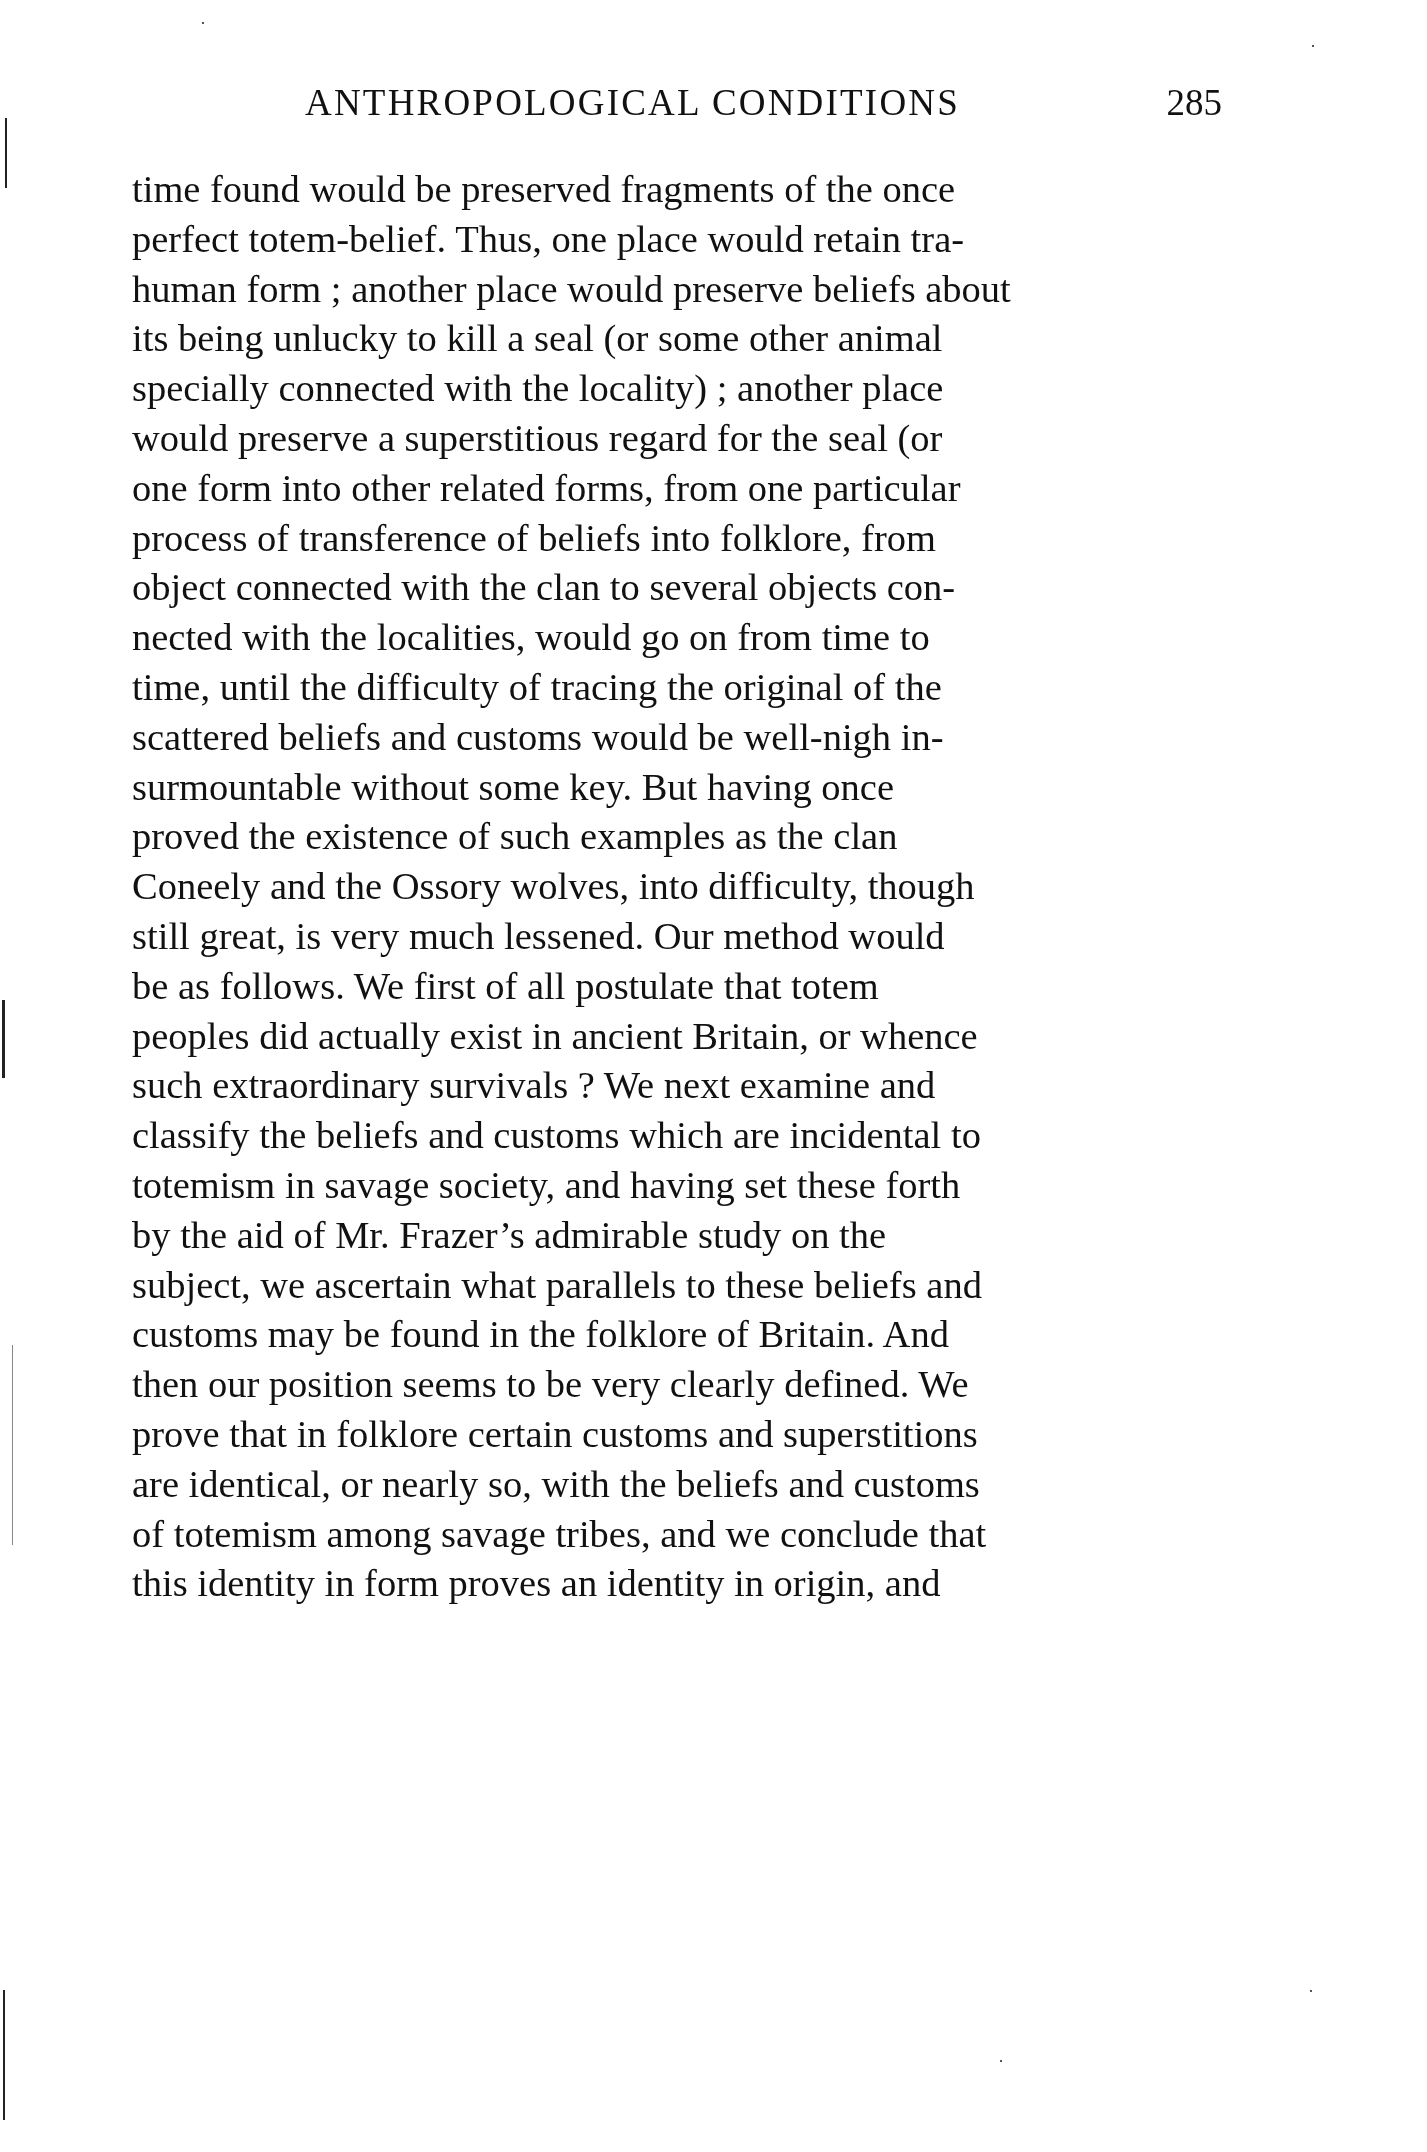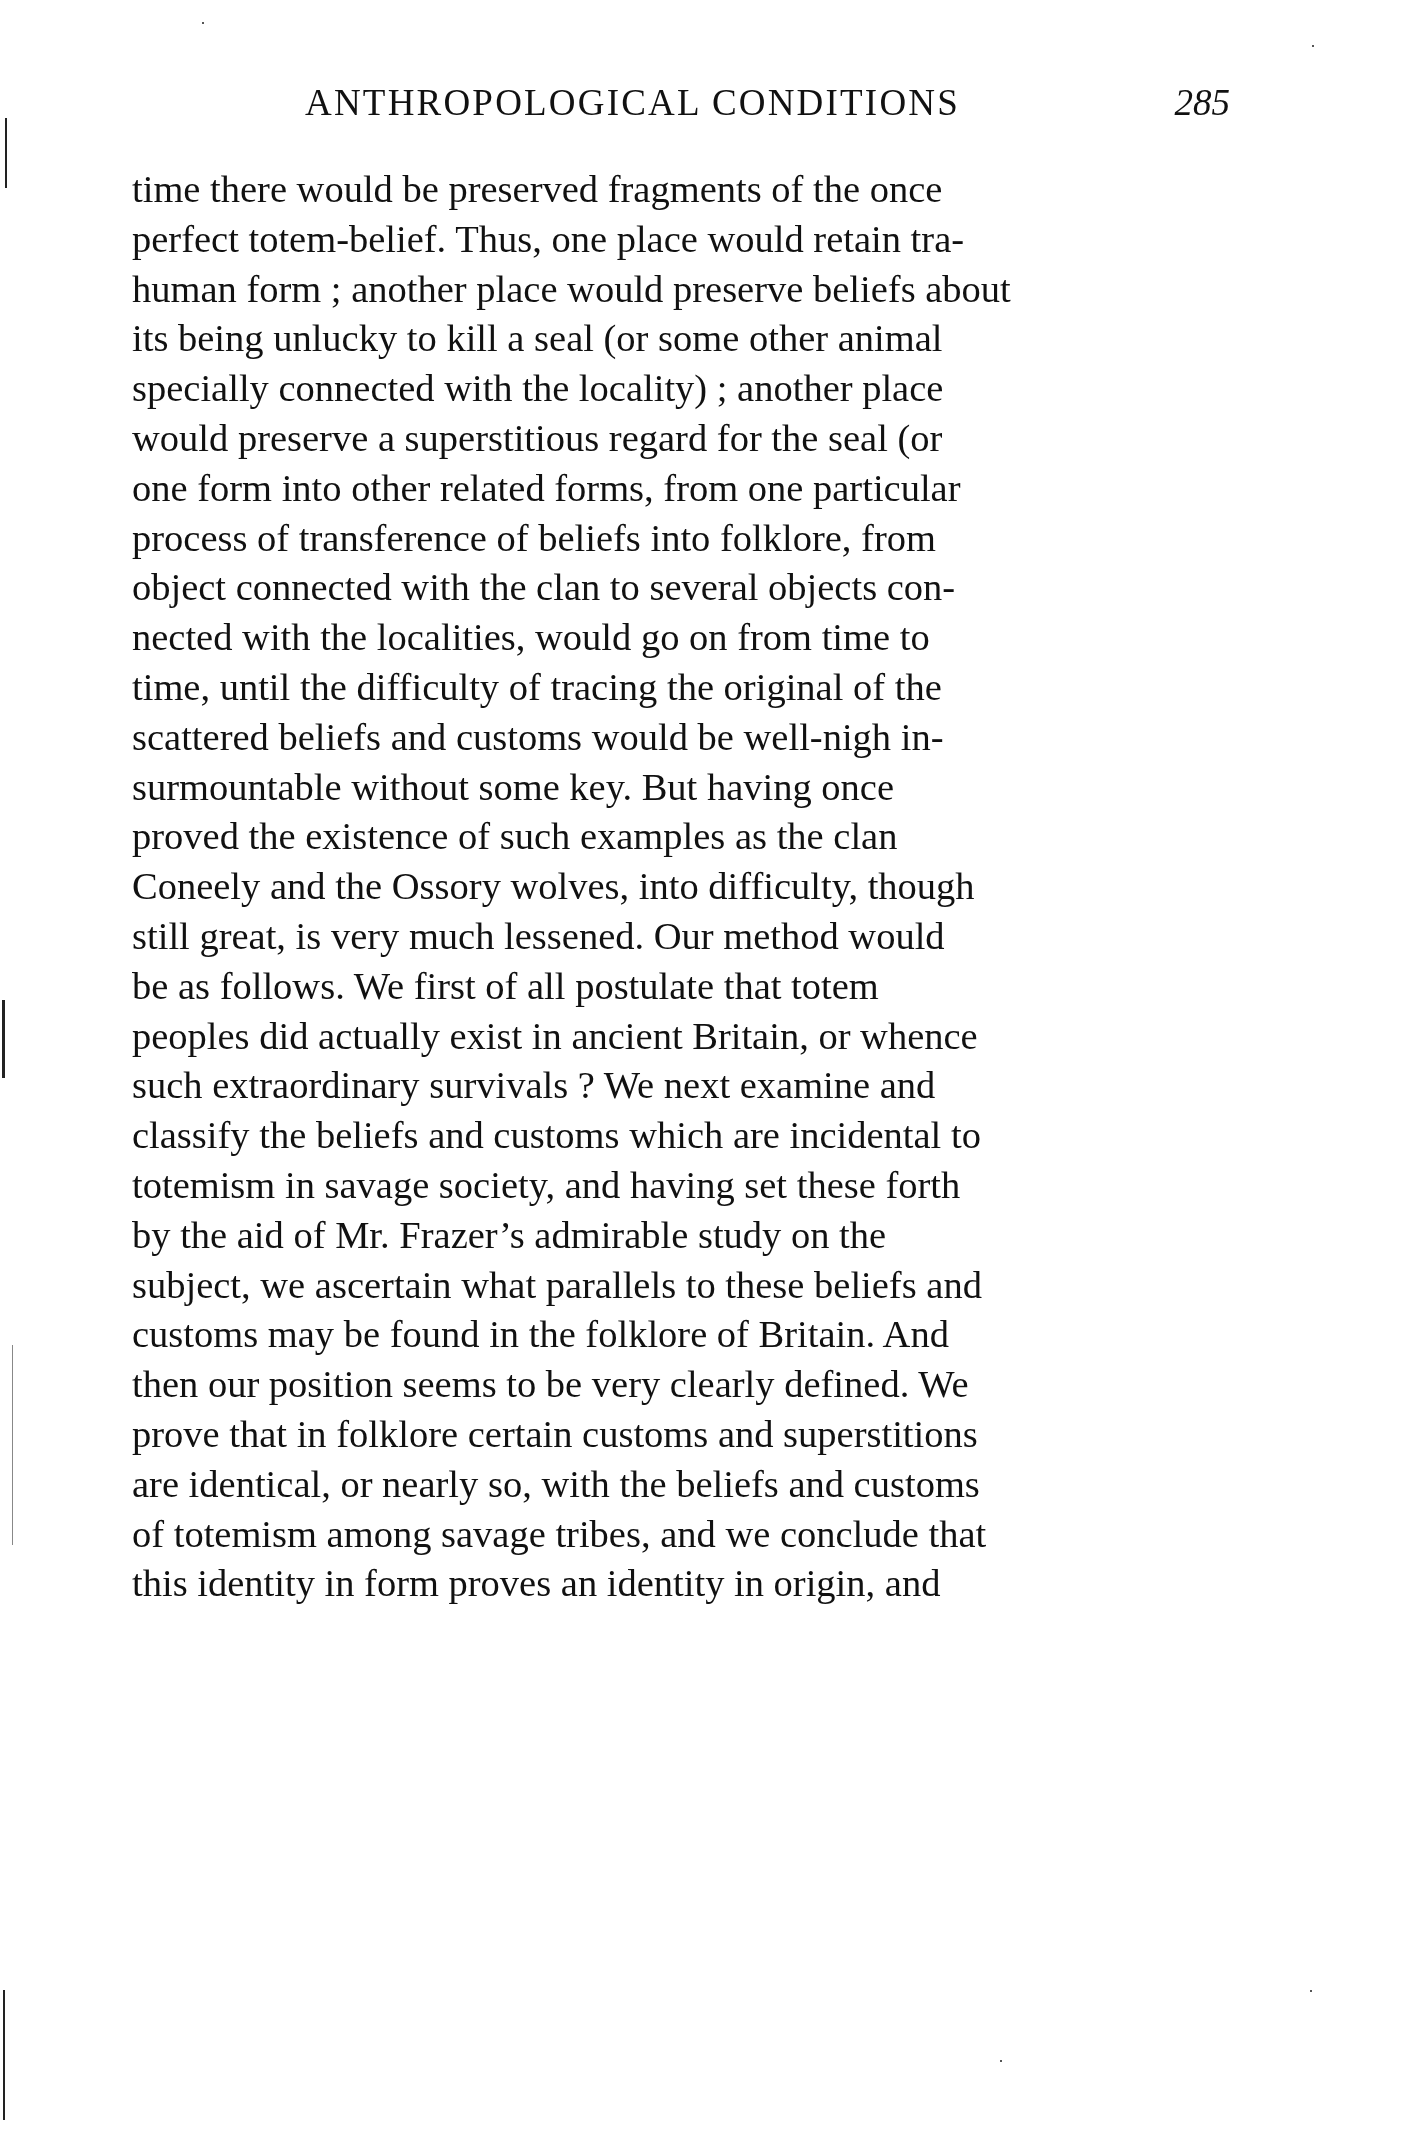--- a/index.html
+++ b/index.html
@@ -32,26 +32,25 @@
     position: absolute;
     left: 173px;
     top: 0;
     font-size: 37px;
     letter-spacing: 2.2px;
     line-height: 50px;
     white-space: nowrap;
   }
   .page-number {
     position: absolute;
-    right: 0;
+    right: 8px;
     top: 0;
     font-size: 37px;
     line-height: 50px;
     white-space: nowrap;
-    font-style: italic;
   }
   .body-text {
     position: absolute;
     left: 132px;
     top: 165px;
     width: 1098px;
   }
   .line {
     display: block;
     font-size: 38.5px;
@@ -86,21 +85,21 @@
   <div class="speck" style="left:1312px; top:45px;"></div>
   <div class="speck" style="left:1310px; top:1990px;"></div>
   <div class="speck" style="left:1000px; top:2060px;"></div>
 
   <div class="running-head">
     <span class="running-title">ANTHROPOLOGICAL CONDITIONS</span>
     <span class="page-number">285</span>
   </div>
 
   <div class="body-text">
-    <div class="line"><span style="white-space: nowrap; word-spacing: 0px; display: inline-block;">time there would be preserved fragments of the once</span></div>
+    <div class="line"><span style="white-space: nowrap; word-spacing: 0px; display: inline-block;">time found would be preserved fragments of the once</span></div>
     <div class="line"><span style="white-space: nowrap; word-spacing: 0px; display: inline-block;">perfect totem-belief.  Thus, one place would retain tra-</span></div>
     <div class="line"><span style="white-space: nowrap; word-spacing: 0px; display: inline-block;">human form ; another place would preserve beliefs about</span></div>
     <div class="line"><span style="white-space: nowrap; word-spacing: 0px; display: inline-block;">its being unlucky to kill a seal (or some other animal</span></div>
     <div class="line"><span style="white-space: nowrap; word-spacing: 0px; display: inline-block;">specially connected with the locality) ; another place</span></div>
     <div class="line"><span style="white-space: nowrap; word-spacing: 0px; display: inline-block;">would preserve a superstitious regard for the seal (or</span></div>
     <div class="line"><span style="white-space: nowrap; word-spacing: 0px; display: inline-block;">one form into other related forms, from one particular</span></div>
     <div class="line"><span style="white-space: nowrap; word-spacing: 0px; display: inline-block;">process of transference of beliefs into folklore, from</span></div>
     <div class="line"><span style="white-space: nowrap; word-spacing: 0px; display: inline-block;">object connected with the clan to several objects con-</span></div>
     <div class="line"><span style="white-space: nowrap; word-spacing: 0px; display: inline-block;">nected with the localities, would go on from time to</span></div>
     <div class="line"><span style="white-space: nowrap; word-spacing: 0px; display: inline-block;">time, until the difficulty of tracing the original of the</span></div>

